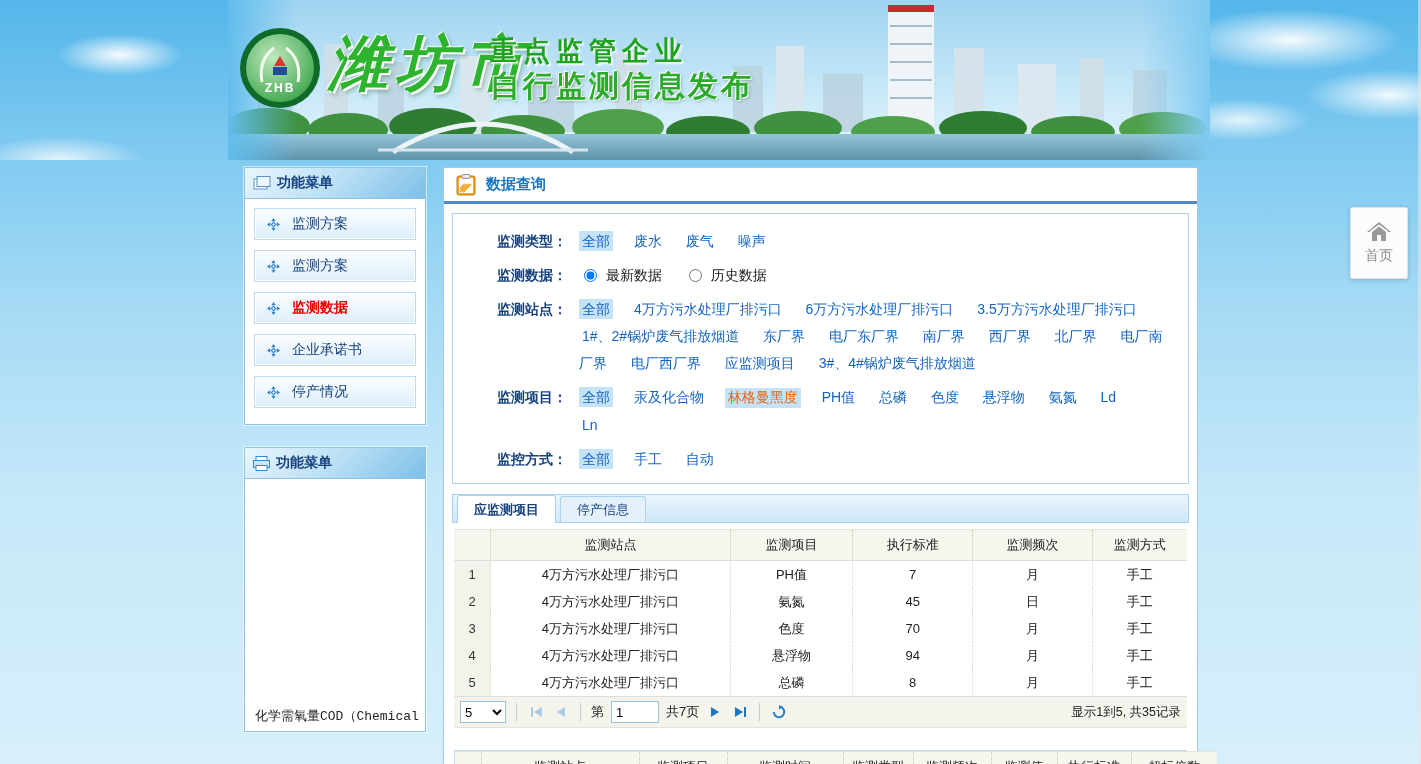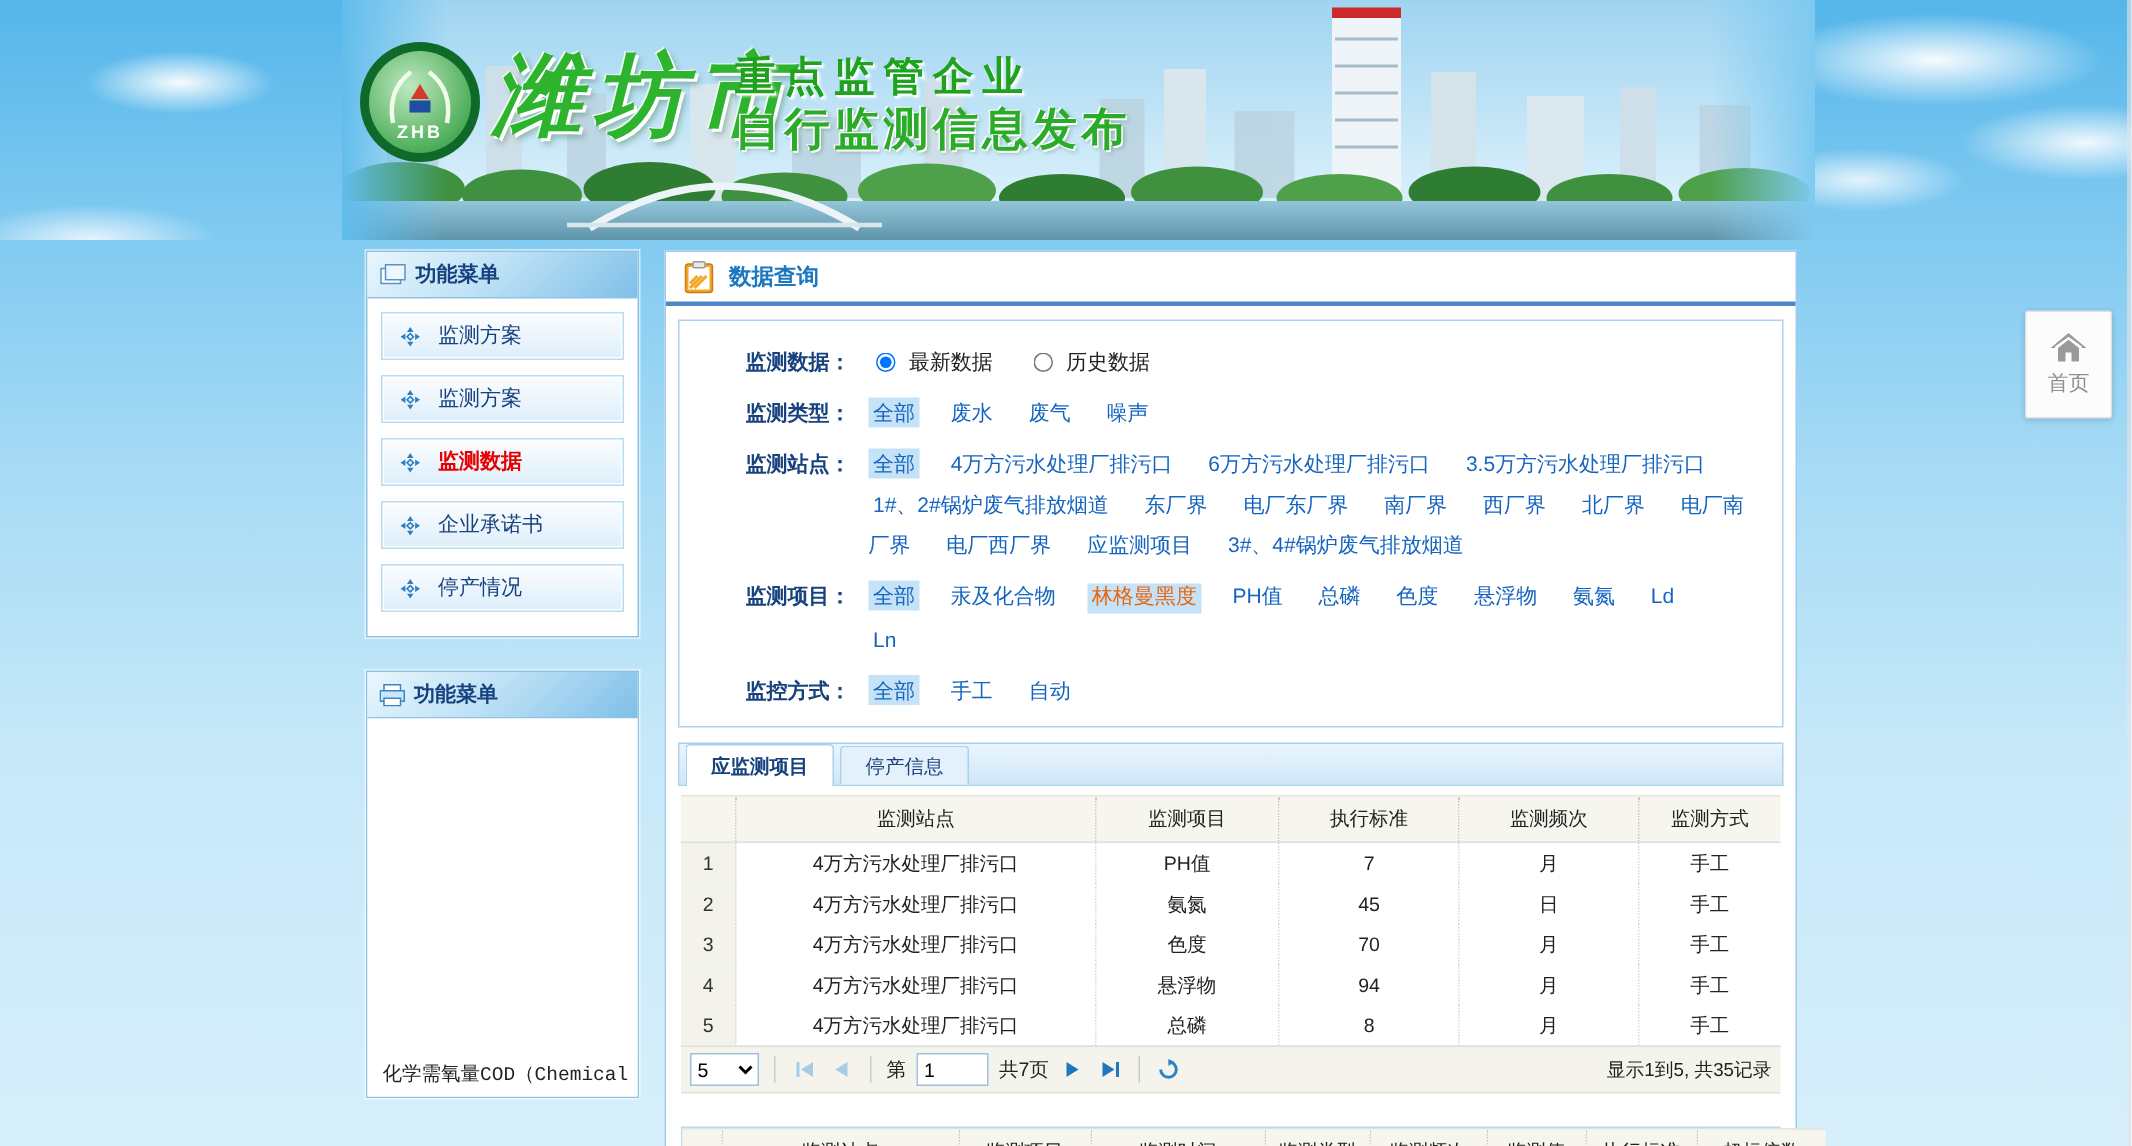--- a/index.html
+++ b/index.html
@@ -297,39 +297,39 @@
             <line x1="4" y1="15" x2="9" y2="10"></line>
             <line x1="4" y1="18" x2="12" y2="10"></line>
             <line x1="7" y1="18" x2="15" y2="10"></line>
           </g>
       </svg>
       <span class="tt">数据查询</span>
     </div>
 
     <div class="filter-box">
       <div class="f-row">
+        <span class="f-label">监测类型：</span>
+        <span class="f-opts">
+          <span class="opt sel">全部</span>
+          <span class="opt">废水</span>
+          <span class="opt">废气</span>
+          <span class="opt">噪声</span>
+        </span>
+      </div>
+      <div class="f-row">
         <span class="f-label">监测数据：</span>
         <span class="f-opts">
           <label class="radio-lab">
             <input type="radio" name="dataMode" checked="" style="">
             <span>最新数据</span>
           </label>
           <label class="radio-lab">
             <input type="radio" name="dataMode" style="">
             <span>历史数据</span>
           </label>
-        </span>
-      </div>
-      <div class="f-row">
-        <span class="f-label">监测类型：</span>
-        <span class="f-opts">
-          <span class="opt sel">全部</span>
-          <span class="opt">废水</span>
-          <span class="opt">废气</span>
-          <span class="opt">噪声</span>
         </span>
       </div>
       <div class="f-row">
         <span class="f-label">监测站点：</span>
         <span class="f-opts">
           <span class="opt sel">全部</span>
           <span class="opt">4万方污水处理厂排污口</span>
           <span class="opt">6万方污水处理厂排污口</span>
           <span class="opt">3.5万方污水处理厂排污口</span>
           <span class="opt">1#、2#锅炉废气排放烟道</span>

